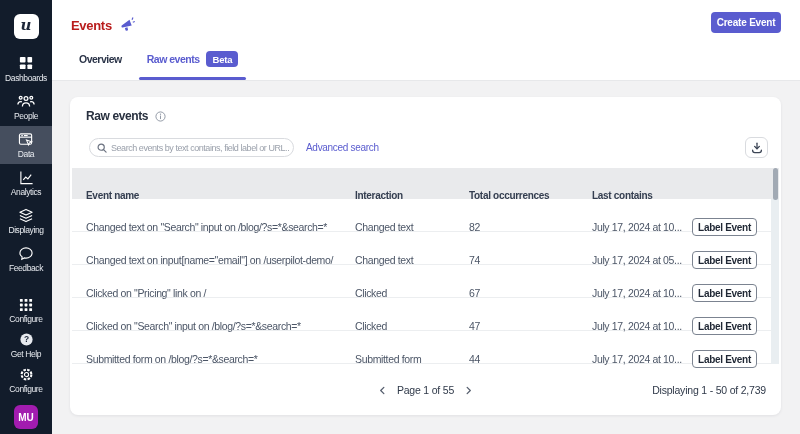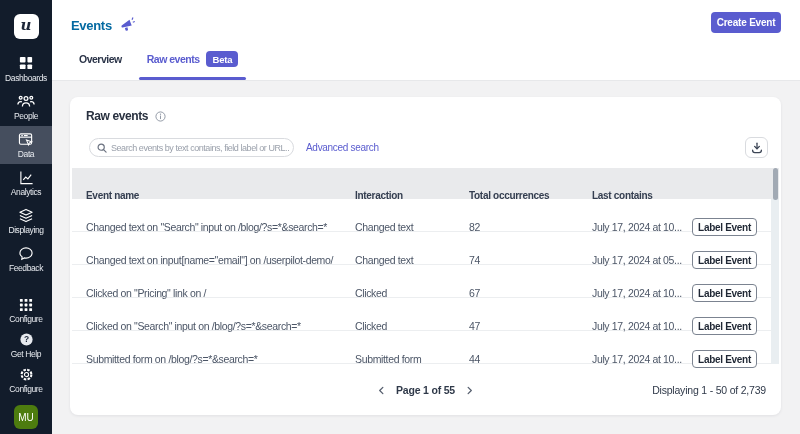--- a/index.html
+++ b/index.html
@@ -12,27 +12,27 @@
   .logo { width:25px; height:25px; background:#ffffff; border-radius:6px; margin-top:14px; display:flex; align-items:center; justify-content:center; flex-shrink:0; cursor:pointer; }
   .logo span { font-family:"DejaVu Serif",serif; font-style:italic; font-size:15px; font-weight:bold; color:#1d2739; line-height:1; padding-bottom:2px; }
   .nav { width:100%; margin-top:11px; display:flex; flex-direction:column; }
   .nav-item { width:100%; height:38px; display:flex; flex-direction:column; align-items:center; justify-content:center; cursor:pointer; }
   .nav-item .lbl { font-size:8.5px; letter-spacing:-0.4px; color:#e7eaef; margin-top:3px; line-height:1; white-space:nowrap; }
   .nav-item svg { display:block; }
   .nav-item.active { background:#454e5e; }
   .side-spacer { flex:1; }
   .nav.bottom { margin-top:0; }
   .nav.bottom .nav-item { height:35px; }
-  .avatar { width:24px; height:24px; border-radius:6px; background:#4d7c0f; color:#fff; font-size:10px; font-weight:normal; display:flex; align-items:center; justify-content:center; margin:7px 0 5px; flex-shrink:0; cursor:pointer; }
+  .avatar { width:24px; height:24px; border-radius:6px; background:#a21caf; color:#fff; font-size:10px; font-weight:bold; display:flex; align-items:center; justify-content:center; margin:7px 0 5px; flex-shrink:0; cursor:pointer; }
 
   
   .main { flex:1; display:flex; flex-direction:column; min-width:0; }
   .topbar { background:#ffffff; height:81px; border-bottom:1px solid #e7e8ea; position:relative; flex-shrink:0; }
   .title-row { display:flex; align-items:center; padding:16px 0 0 19px; }
-  .page-title { font-size:13px; font-weight:bold; letter-spacing:-0.3px; color:#0369a1; }
+  .page-title { font-size:13px; font-weight:bold; letter-spacing:-0.3px; color:#b91c1c; }
   .title-icon { margin-left:8px; margin-top:1px; }
   .create-btn { position:absolute; top:12px; right:19px; width:70px; height:21px; background:#5a5ccf; color:#fff; font-size:10px; letter-spacing:-0.2px; font-weight:bold; border:none; border-radius:4px; cursor:pointer; font-family:inherit; display:flex; align-items:center; justify-content:center; }
   .tabs { position:absolute; bottom:0; left:19px; display:flex; gap:9px; }
   .tab { padding:0 8px 10px; height:32px; display:flex; align-items:center; font-size:10.5px; letter-spacing:-0.5px; font-weight:bold; color:#2b3448; cursor:pointer; position:relative;margin-top:42px; }
   .tab.active { color:#5a5ccf; }
   .tab.active::after { content:""; position:absolute; left:0; right:0; bottom:0; height:3px; border-radius:2px; background:#5a5ccf; }
   .beta-badge { margin-left:7px; background:#5a5ccf; color:#fff; font-size:9.5px; font-weight:bold; letter-spacing:-0.2px; padding:3.5px 6px 2.5px; border-radius:4px; line-height:1; }
 
   
   .content { flex:1; position:relative; }
@@ -56,21 +56,21 @@
   .trow:last-child { border-bottom:1px solid #e3e5e8; }
   .c { padding-left:14px; white-space:nowrap; overflow:hidden;margin-top:24px; }
   .c-event { width:269px; flex-shrink:0; }
   .c-inter { width:114px; flex-shrink:0; }
   .c-total { width:123px; flex-shrink:0; }
   .c-last  { width:106px; flex-shrink:0; }
   .c-act   { flex:1; display:flex; justify-content:flex-end; padding-left:8px; padding-right:22px; overflow:visible; min-width:0; }
   .label-btn { width:65px; height:18px; flex-shrink:0; background:#fff; border:1px solid #7b8390; border-radius:4px; font-size:10px; font-weight:bold; letter-spacing:-0.3px; color:#1f2734; font-family:inherit; cursor:pointer; display:flex; align-items:center; justify-content:center; }
 
   
-  .pager { position:absolute; left:0; right:0; top:279px; height:28px; display:flex; align-items:center; justify-content:center; font-size:10.5px; letter-spacing:-0.2px; color:#2f3949;font-weight:bold; }
+  .pager { position:absolute; left:0; right:0; top:279px; height:28px; display:flex; align-items:center; justify-content:center; font-size:10.5px; letter-spacing:-0.2px; color:#2f3949; }
   .pg-btn { background:none; border:none; cursor:pointer; padding:0 5px; display:flex; align-items:center; }
   .pager-label { margin:0 5px; }
   .displaying { position:absolute; right:15px; top:279px; height:28px; display:flex; align-items:center; font-size:10.5px; letter-spacing:-0.2px; color:#2f3949; }
 </style>
 </head>
 <body>
 
 <div class="app">
 
   <aside class="sidebar">

